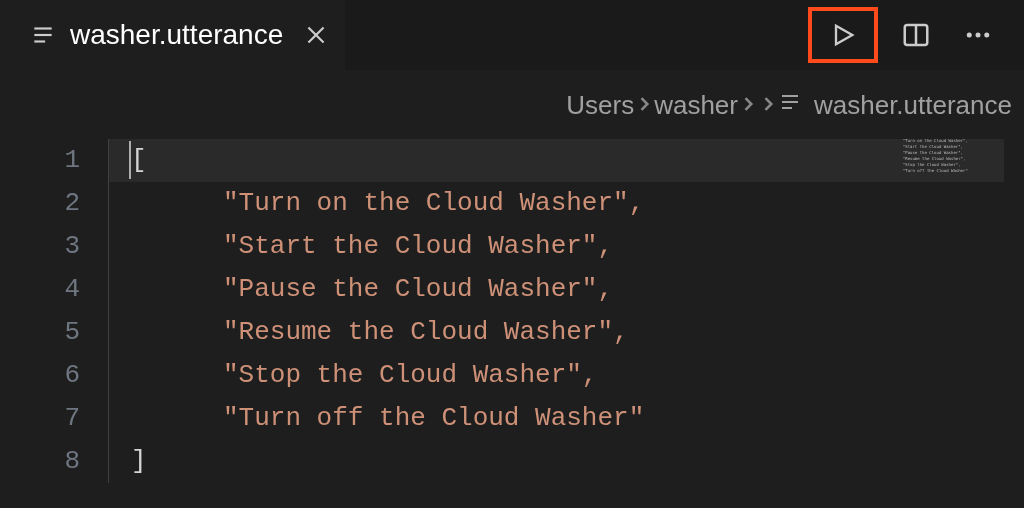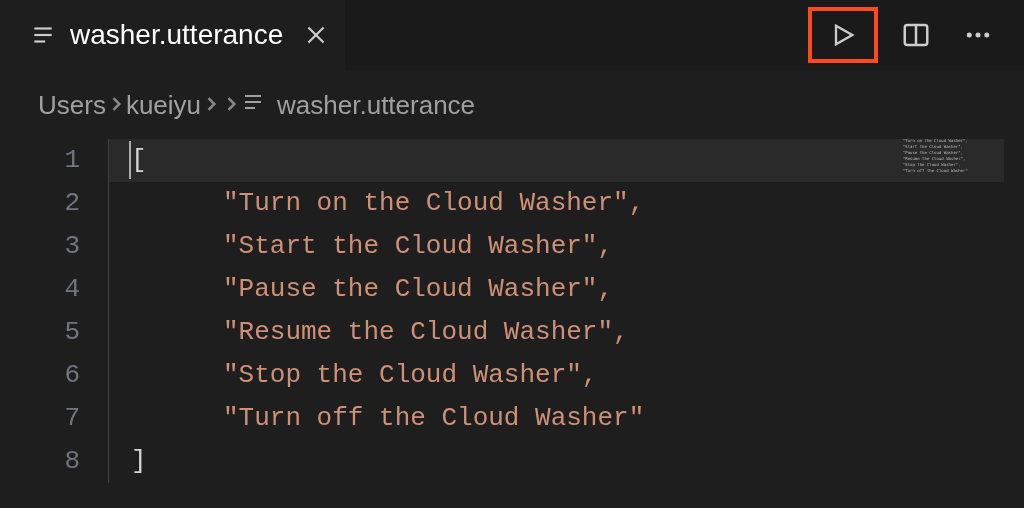--- a/index.html
+++ b/index.html
@@ -75,20 +75,21 @@
       align-items: center;
       justify-content: center;
     }
     .breadcrumb {
       display: flex;
       align-items: center;
       padding: 20px 12px 18px 38px;
       gap: 0;
       font-size: 26px;
       color: #a0a0a0;
+      justify-content: flex-end;
     }
     .breadcrumb-sep {
       color: #888;
     }
     .breadcrumb-item {
       color: #a0a0a0;
     }
     .breadcrumb-file {
       display: flex;
       align-items: center;
@@ -214,21 +215,21 @@
   </div>
 </div>
 
 <div class="breadcrumb">
   <span class="breadcrumb-item">Users</span>
   <span class="breadcrumb-sep">
     <svg width="20" height="20" viewBox="0 0 24 24" fill="none" stroke="#888" stroke-width="3">
         <polyline points="9,5 16,12 9,19"></polyline>
       </svg>
   </span>
-  <span class="breadcrumb-item">kueiyu</span>
+  <span class="breadcrumb-item">washer</span>
   <span class="breadcrumb-sep">
     <svg width="20" height="20" viewBox="0 0 24 24" fill="none" stroke="#888" stroke-width="3">
         <polyline points="9,5 16,12 9,19"></polyline>
       </svg>
   </span>
   <span class="breadcrumb-sep">
     <svg width="20" height="20" viewBox="0 0 24 24" fill="none" stroke="#888" stroke-width="3">
         <polyline points="9,5 16,12 9,19"></polyline>
       </svg>
   </span>

